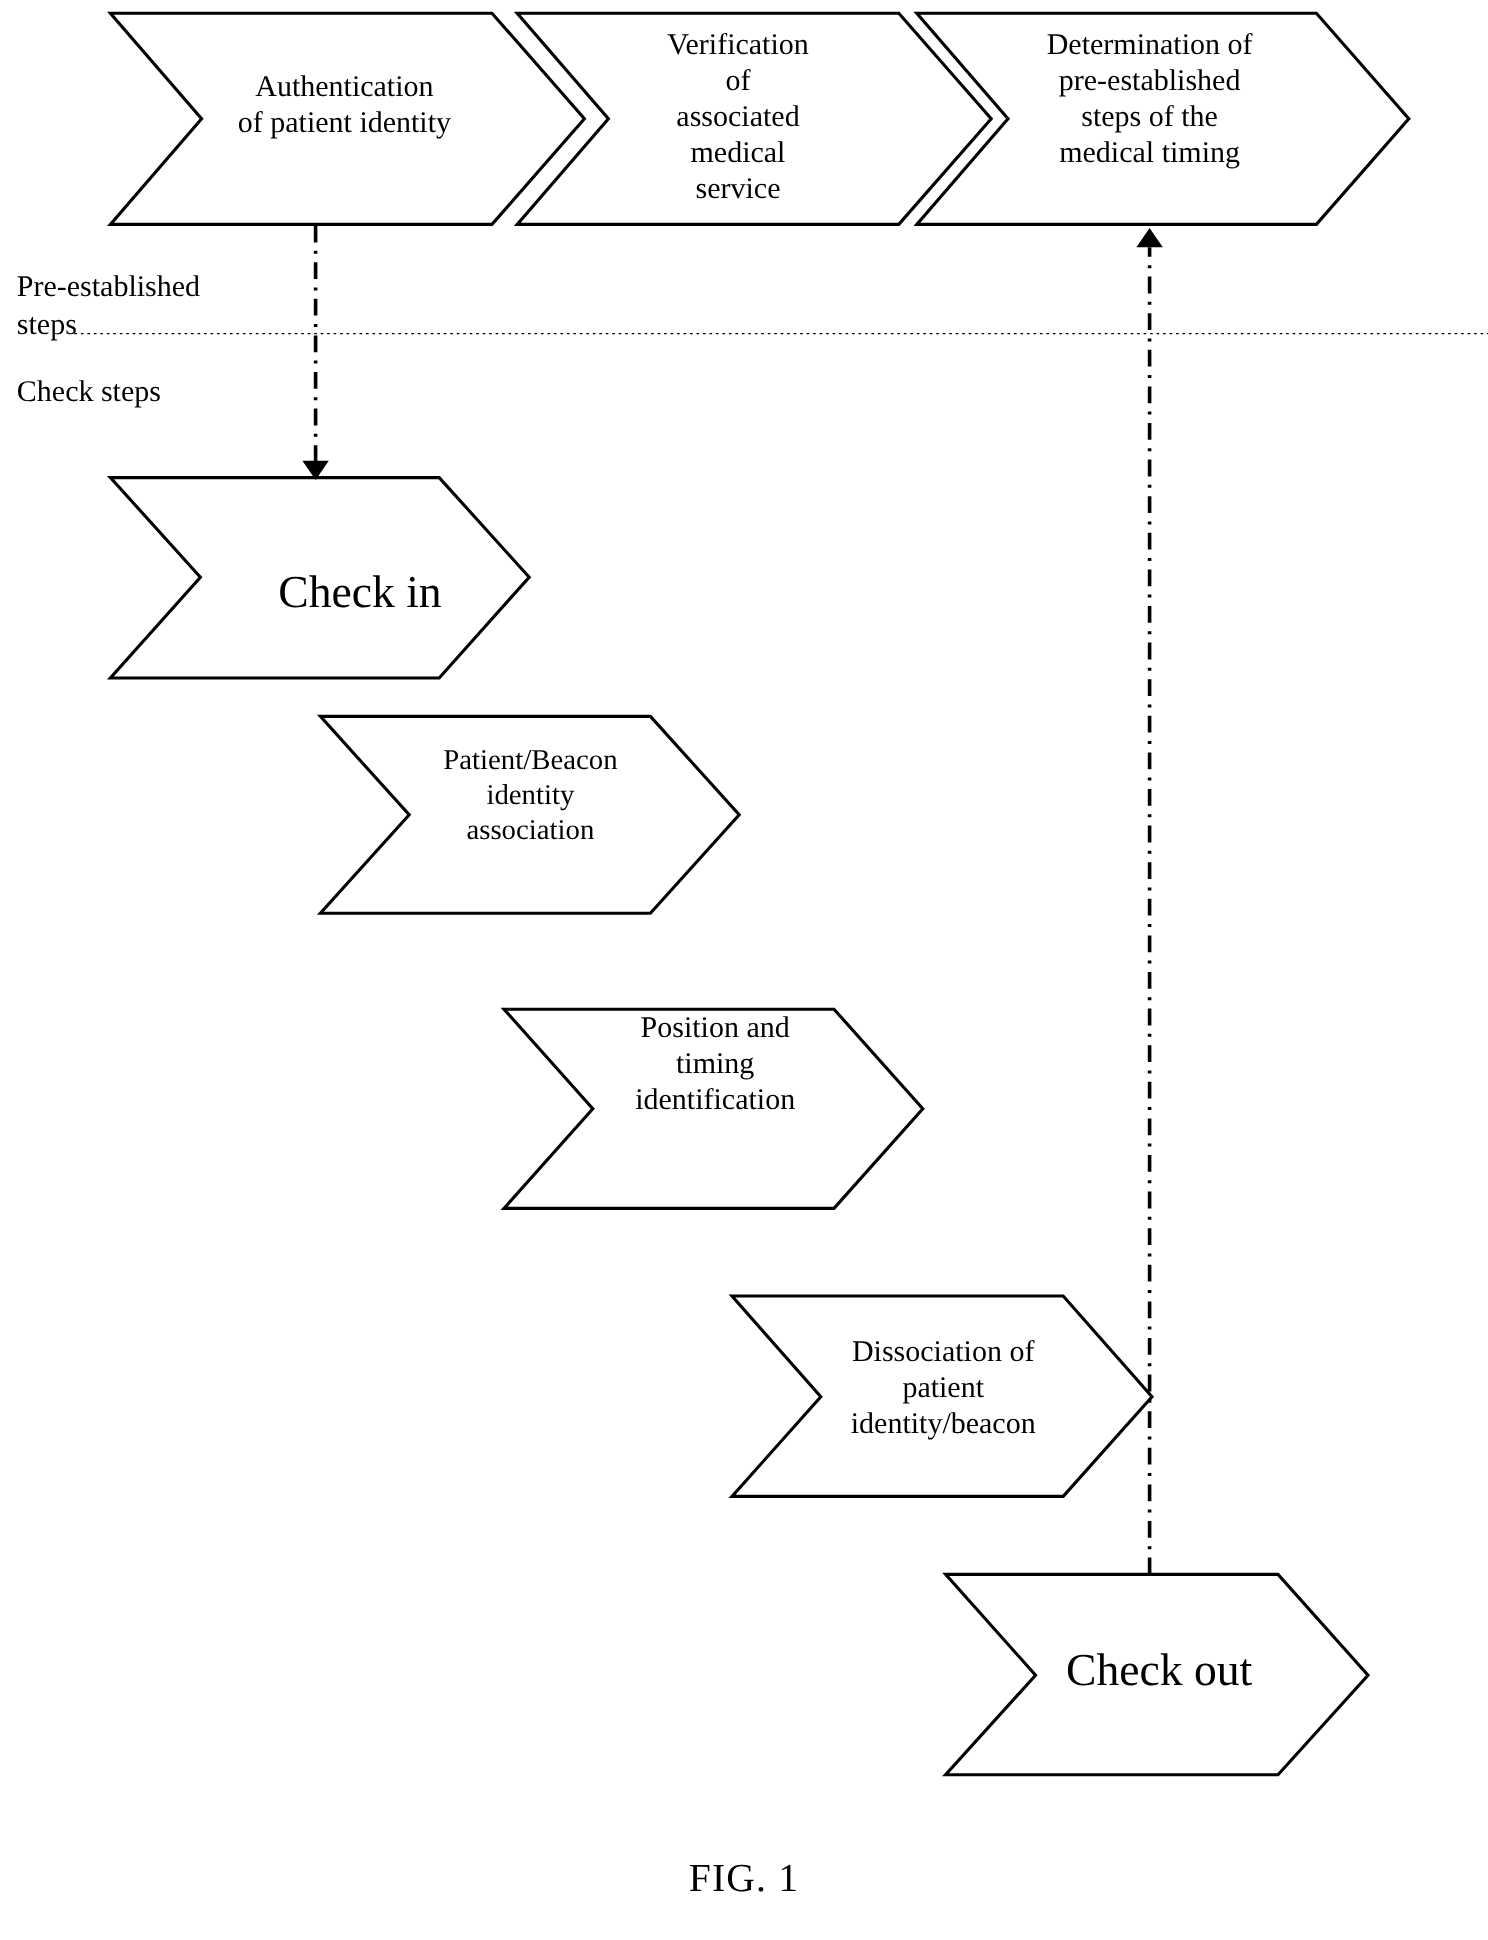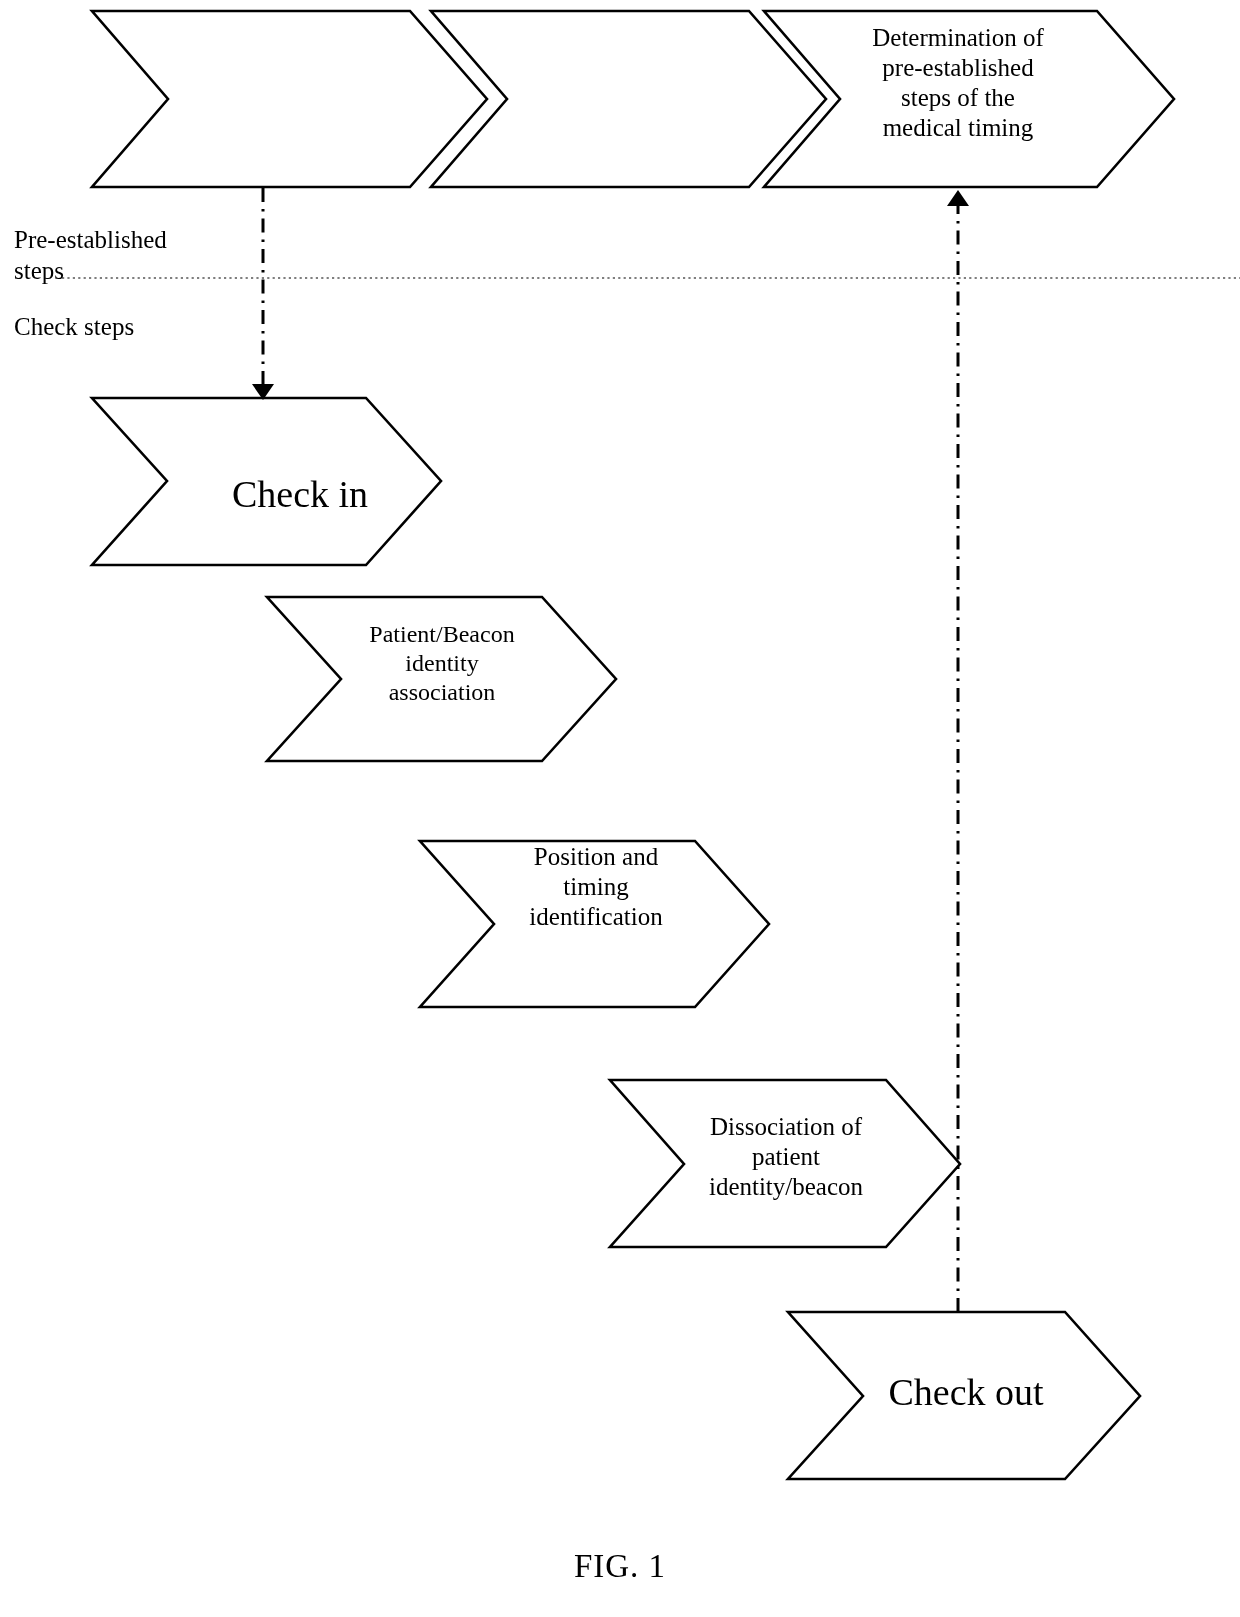--- a/index.html
+++ b/index.html
@@ -93,21 +93,28 @@
 
       <polygon points="420,841 695,841 769,924 695,1007 420,1007 494,924"></polygon>
 
       <polygon points="610,1080 886,1080 960,1164 886,1247 610,1247 684,1164"></polygon>
 
       <polygon points="788,1312 1065,1312 1140,1396 1065,1479 788,1479 863,1396"></polygon>
     </g>
 
   </svg>
 
+  <div class="chev-label sz-md" style="left:152px; top:58px; width:270px;">Authentication
+of patient identity</div>
 
+  <div class="chev-label sz-md" style="left:490px; top:23px; width:250px;">Verification
+of
+associated
+medical
+service</div>
 
   <div class="chev-label sz-md" style="left:828px; top:23px; width:260px;">Determination of
 pre-established
 steps of the
 medical timing</div>
 
   <div class="band-label" style="left:14px; top:225px; width:250px;">Pre-established
 steps</div>
 
   <div class="band-label" style="left:14px; top:312px; width:250px;">Check steps</div>

